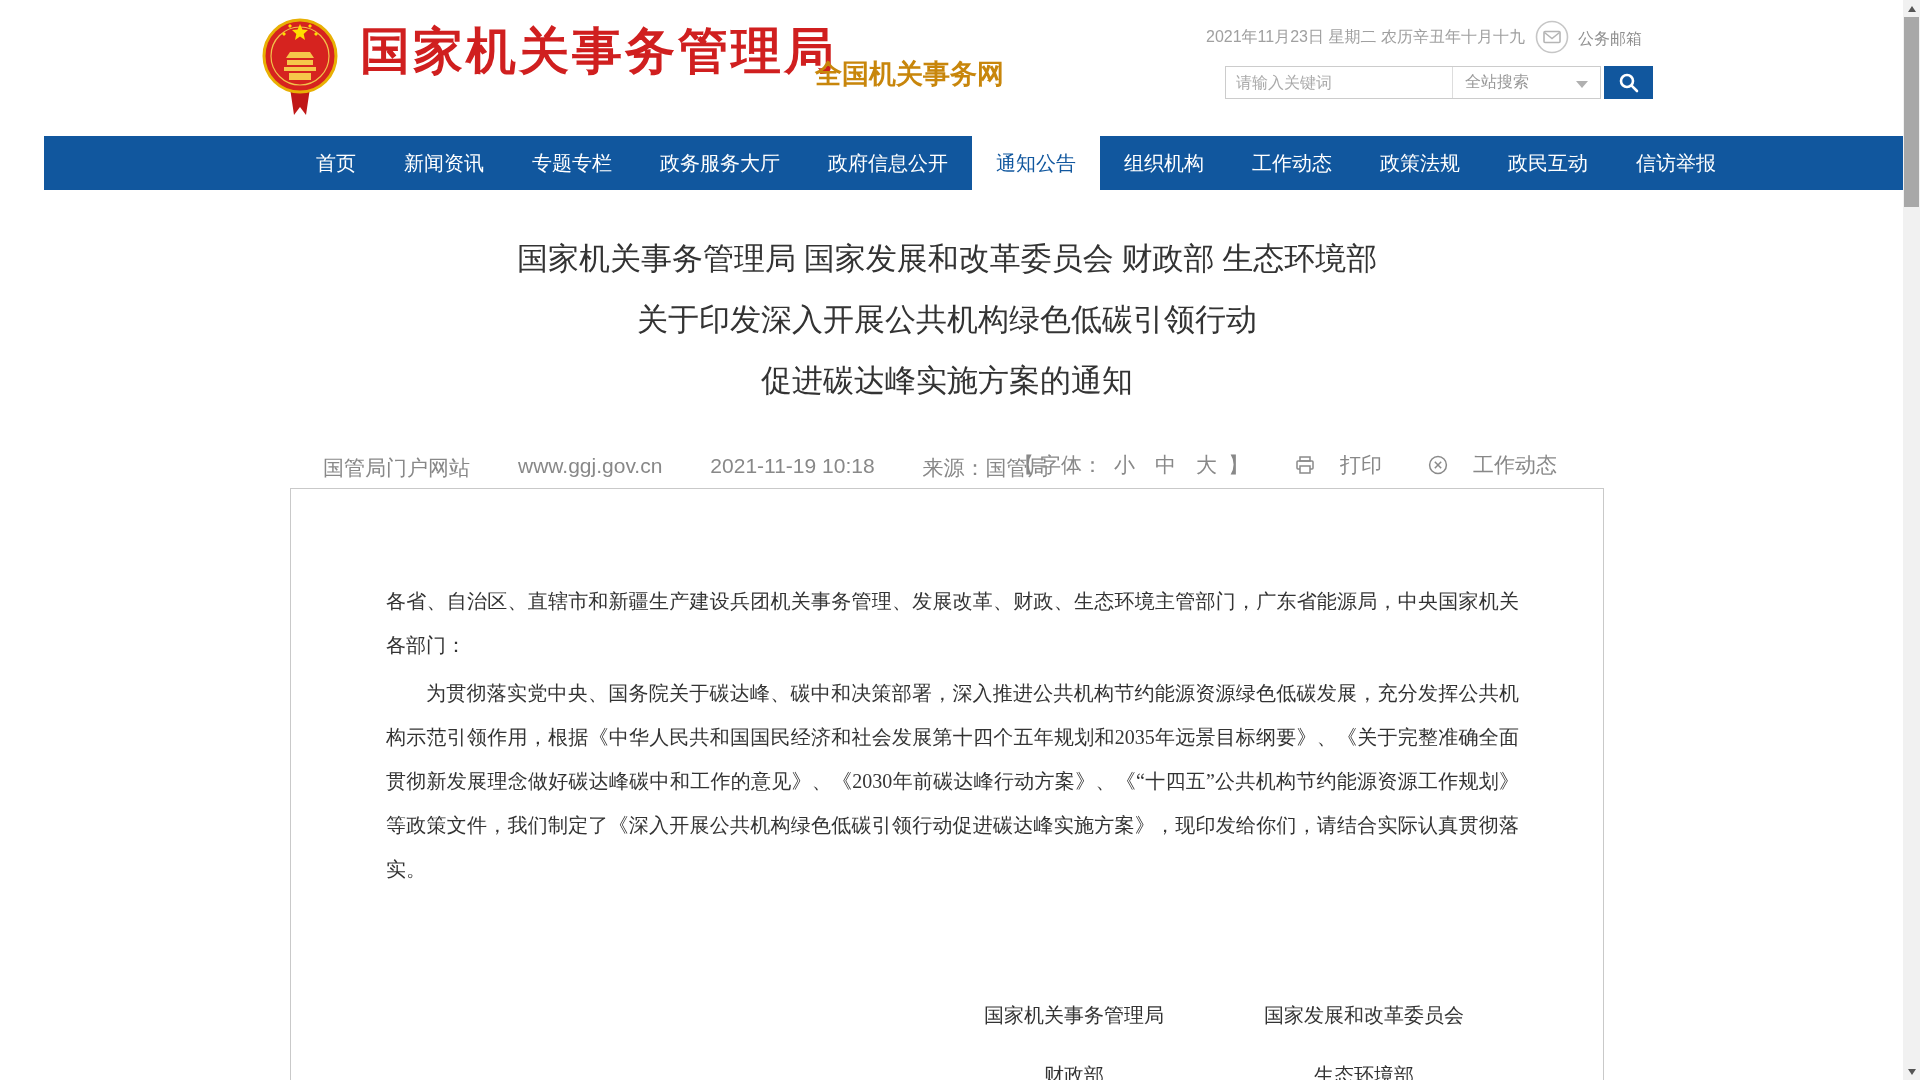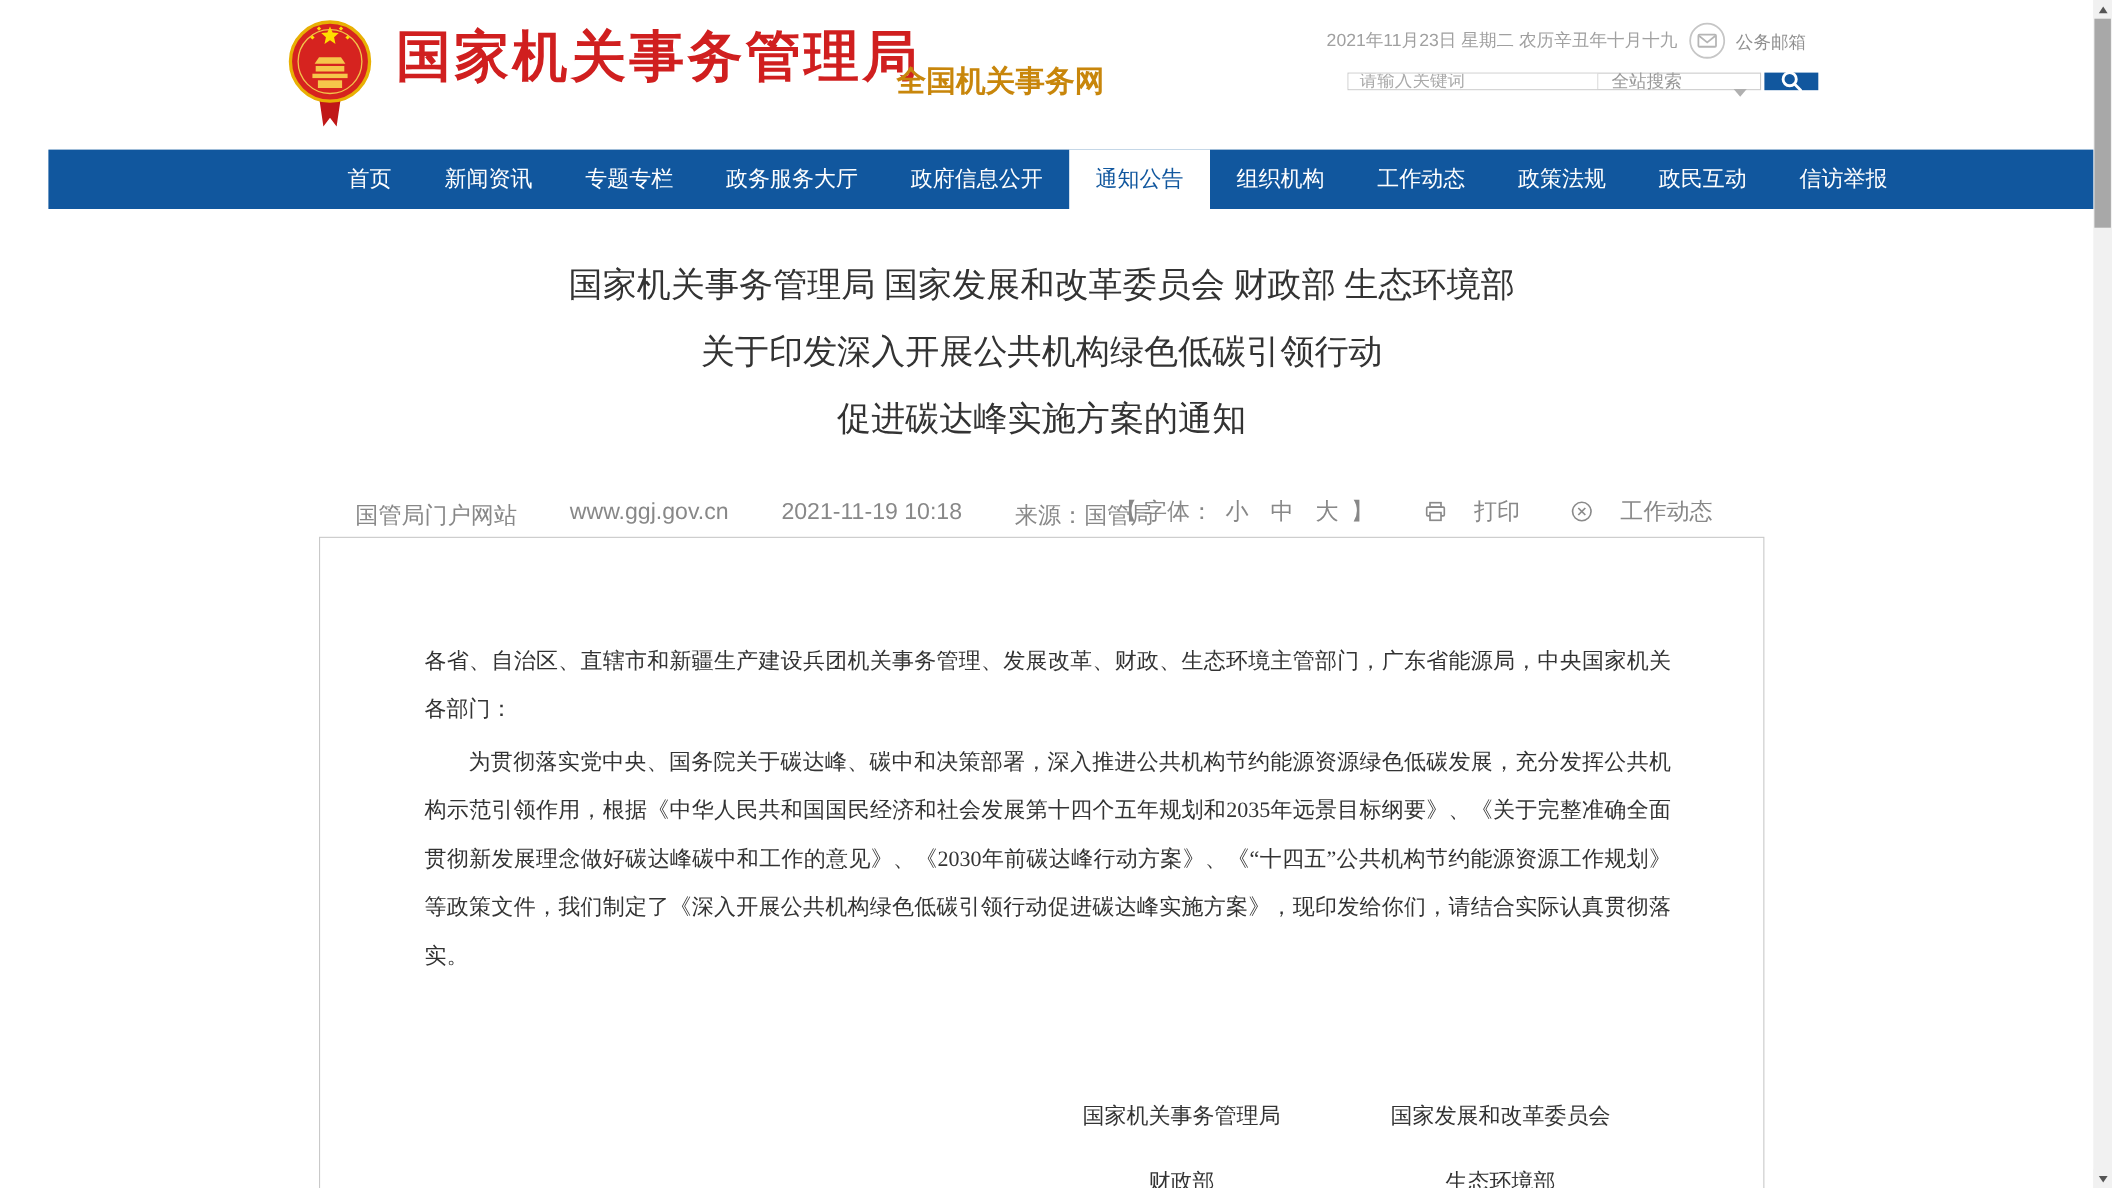--- a/index.html
+++ b/index.html
@@ -11,21 +11,21 @@
   .header { position:relative; height:136px; background:#fff; }
   .emblem { position:absolute; left:262px; top:12px; width:76px; height:106px; }
   .site-cn { position:absolute; left:360px; top:18px; font-size:50px; font-weight:bold;
              color:#d01f1f; letter-spacing:3px; font-family:"Liberation Serif", serif; white-space:nowrap; }
   .site-en { position:absolute; left:362px; top:84px; font-size:23px; color:#3c3c3c; white-space:nowrap; }
   .portal  { position:absolute; left:815px; top:56px; font-size:27px; font-weight:bold;
              color:#c8860b; white-space:nowrap; }
   .dateline{ position:absolute; left:1206px; top:27px; font-size:16px; color:#a0a0a0; white-space:nowrap; }
   .mail-ic { position:absolute; left:1535px; top:20px; width:34px; height:34px; }
   .mail-tx { position:absolute; left:1578px; top:29px; font-size:16px; color:#909090; }
-  .search-row { position:absolute; left:1205px; top:66px; height:16px; display:flex; align-items:stretch;padding-left:20px; }
+  .search-row { position:absolute; left:1205px; top:66px; height:33px; display:flex; align-items:stretch;padding-left:20px; }
   .search-box { display:flex; border:1px solid #ccc; background:#fff; }
   .search-input { width:226px; border:0; outline:none; padding:0 10px; font-size:16px; color:#555;
                   font-family:"Liberation Sans", sans-serif; }
   .search-input::placeholder { color:#aaa; }
   .search-scope { position:relative; width:148px; border-left:1px solid #ddd; display:flex;
                   align-items:center; padding-left:12px; font-size:16px; color:#999; cursor:pointer; }
   .scope-caret { position:absolute; right:12px; top:14px; width:0; height:0;
                  border-left:6px solid transparent; border-right:6px solid transparent;
                  border-top:7px solid #b0b0b0; }
   .search-btn { width:49px; margin-left:3px; background:#11579e; border:0; cursor:pointer;

